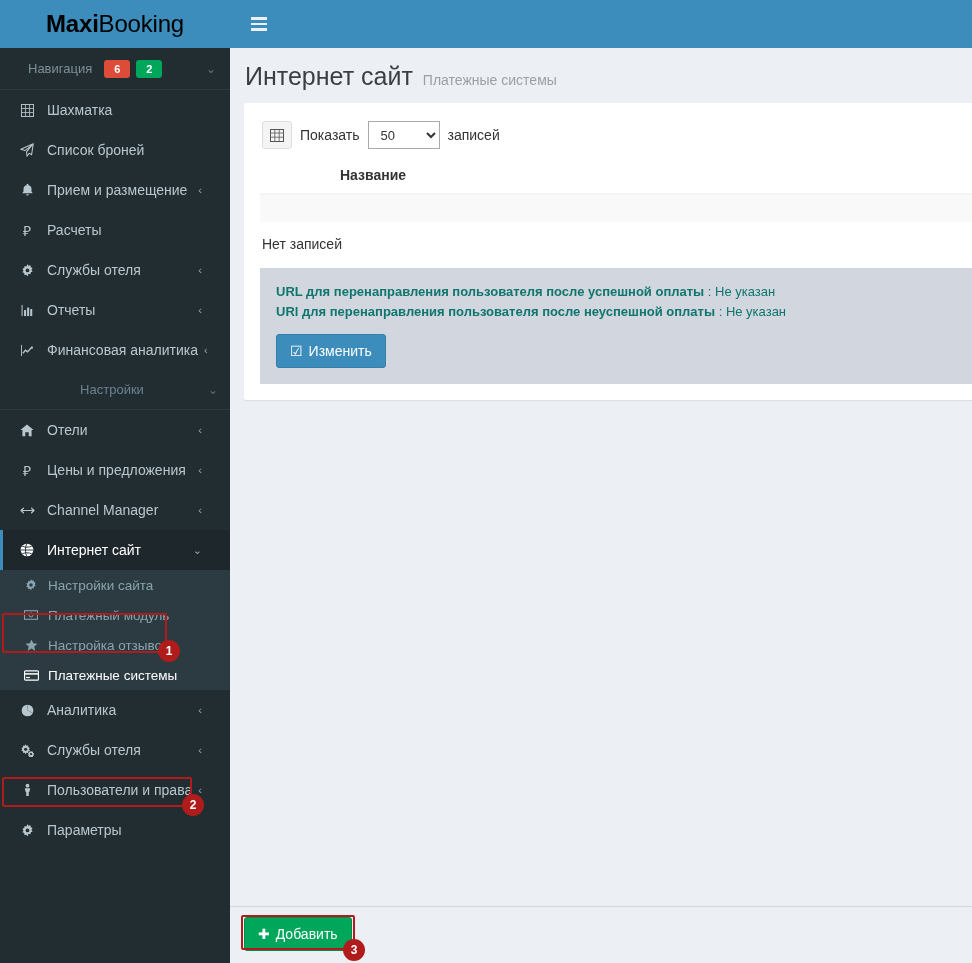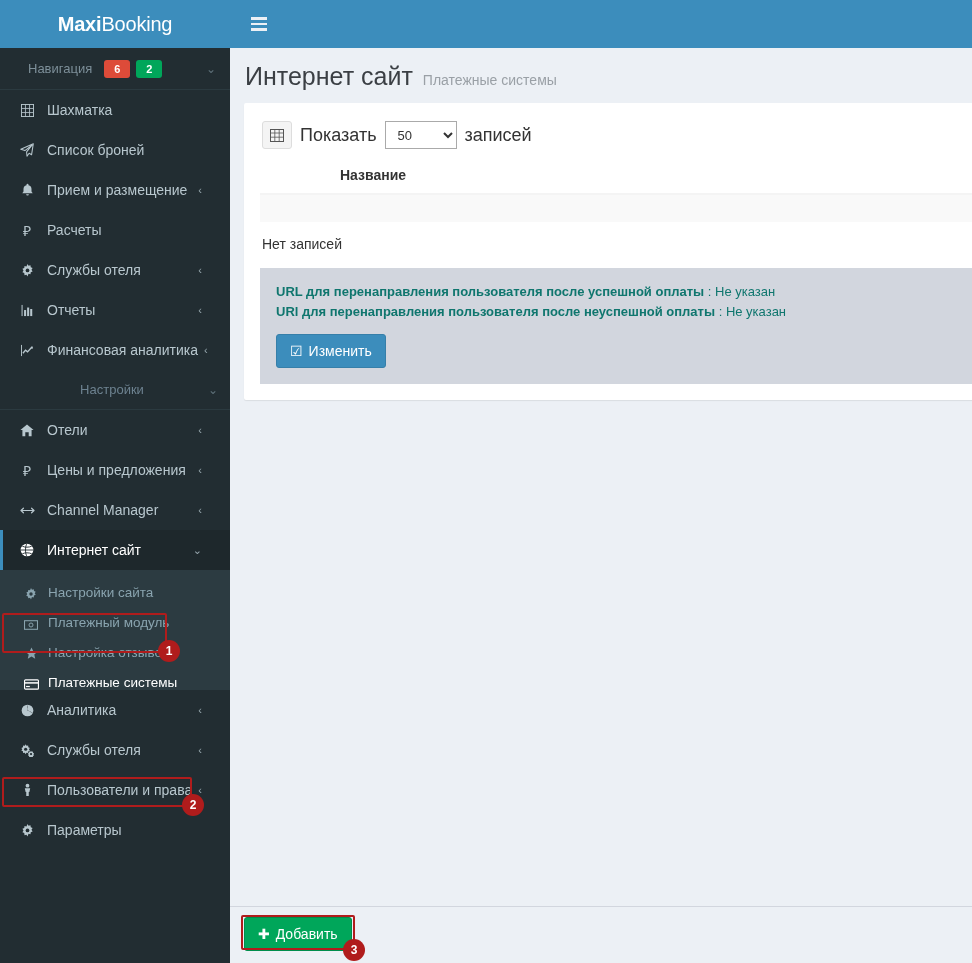--- a/index.html
+++ b/index.html
@@ -16,21 +16,21 @@
     position: absolute; left: 0; top: 0;
     width: 230px; height: 963px;
     background: #222d32;
     overflow: hidden;
   }
   #brand {
     height: 48px; background: #3c8dbc;
     display: flex; align-items: center; justify-content: center;
   }
   #brand .brand-text {
-    color: #ffffff; font-size: 20px; font-weight: bold;
+    color: #000000; font-size: 24px; font-weight: bold;
     letter-spacing: -0.2px;
   }
   #brand .brand-text .light { font-weight: normal; }
 
   .nav-header {
     height: 42px; display: flex; align-items: center;
     padding: 0 14px 0 0;
     background: #222d32;
     border-bottom: 1px solid #2b3a40;
   }
@@ -75,21 +75,21 @@
   }
   .nav-item .lbl { flex: 1 1 auto; white-space: nowrap; }
   .nav-item .arrow { font-size: 11px; color: #97a7ae; margin-left: 6px; }
   .nav-item.active {
     background: #1e282c; border-left-color: #3c8dbc; color: #ffffff;
   }
   .nav-item.active .ico { color: #ffffff; }
 
   .submenu { background: #2c3b41; padding: 0; }
   .sub-item {
-    display: flex; align-items: flex-end;
+    display: flex; align-items: center;
     height: 30px; padding: 0 12px 0 22px;
     color: #8aa4af; font-size: 13.5px; cursor: pointer;
   }
   .sub-item .ico {
     width: 18px; flex: 0 0 18px; text-align: center;
     font-size: 12px; margin-right: 8px;
     display: inline-flex; align-items: center; justify-content: center;
   }
   .sub-item.current { color: #ffffff; }
   .sub-item.current .ico { color: #ffffff; }
@@ -128,21 +128,21 @@
     width: 760px;
   }
   .box-inner { padding: 0 16px; }
 
   .length-row { display: flex; align-items: center; margin: 8px 0 12px 18px; }
   .grid-btn {
     width: 30px; height: 28px; border: 1px solid #ddd; background: #f4f4f4;
     border-radius: 3px; display: flex; align-items: center; justify-content: center;
     font-size: 13px; color: #444; cursor: pointer;
   }
-  .length-row .lbl { font-size: 18px; color: #333; margin: 0 8px; }
+  .length-row .lbl { font-size: 14px; color: #333; margin: 0 8px; }
   .length-row select {
     height: 28px; width: 72px; font-size: 13px; color: #333;
     border: 1px solid #aaa; background: #fff; padding-left: 8px;
     font-family: "Liberation Sans", sans-serif;
   }
 
   table.dt { width: 100%; border-collapse: collapse; }
   table.dt th {
     text-align: left; font-size: 14px; color: #333; font-weight: bold;
     padding: 6px 8px 10px 8px; border-bottom: 2px solid #f4f4f4;

